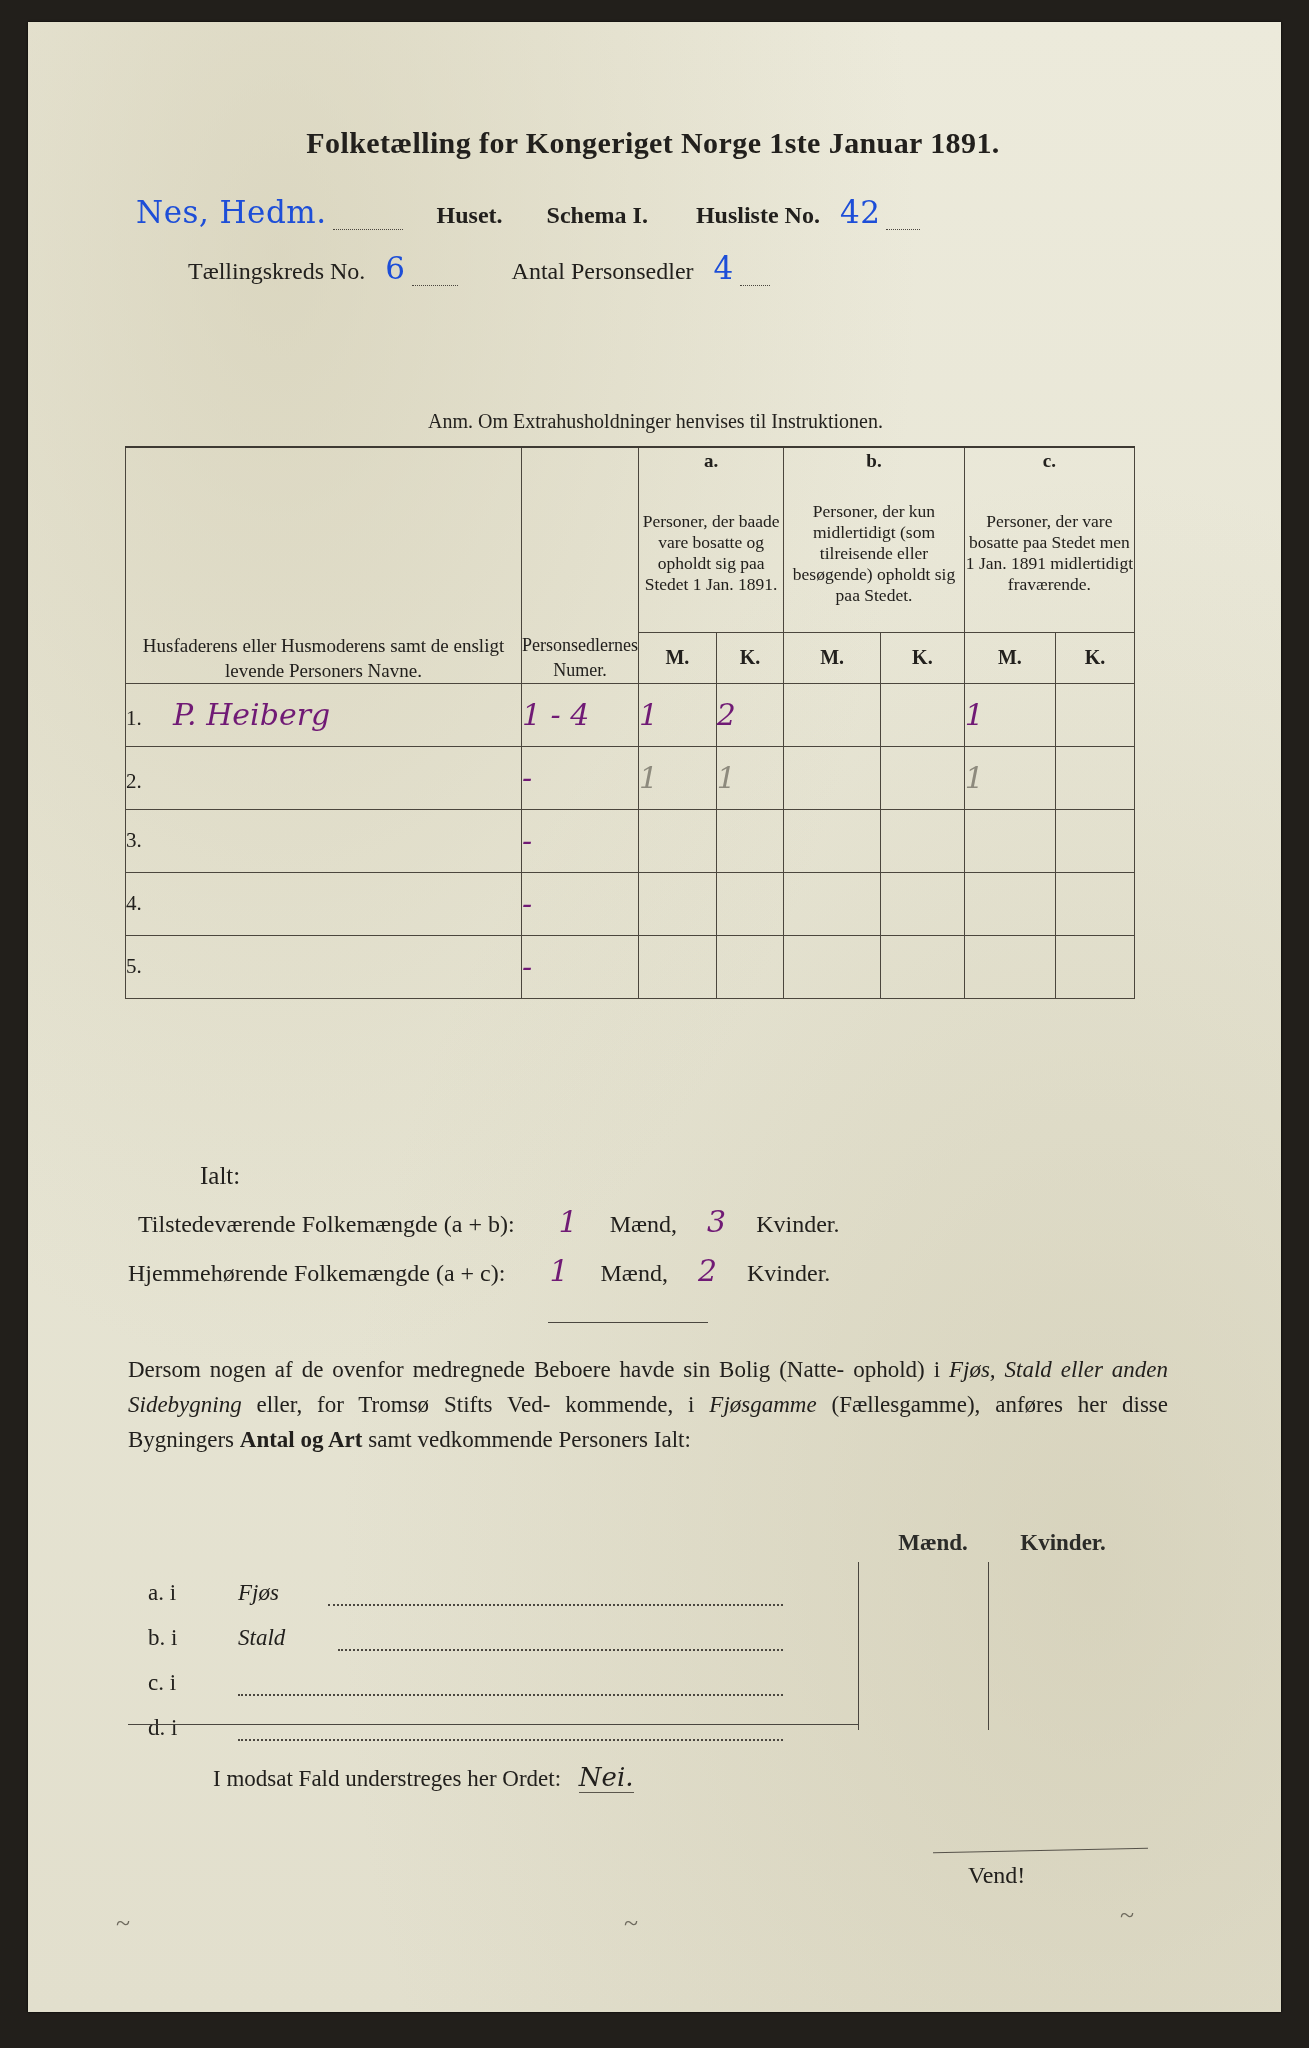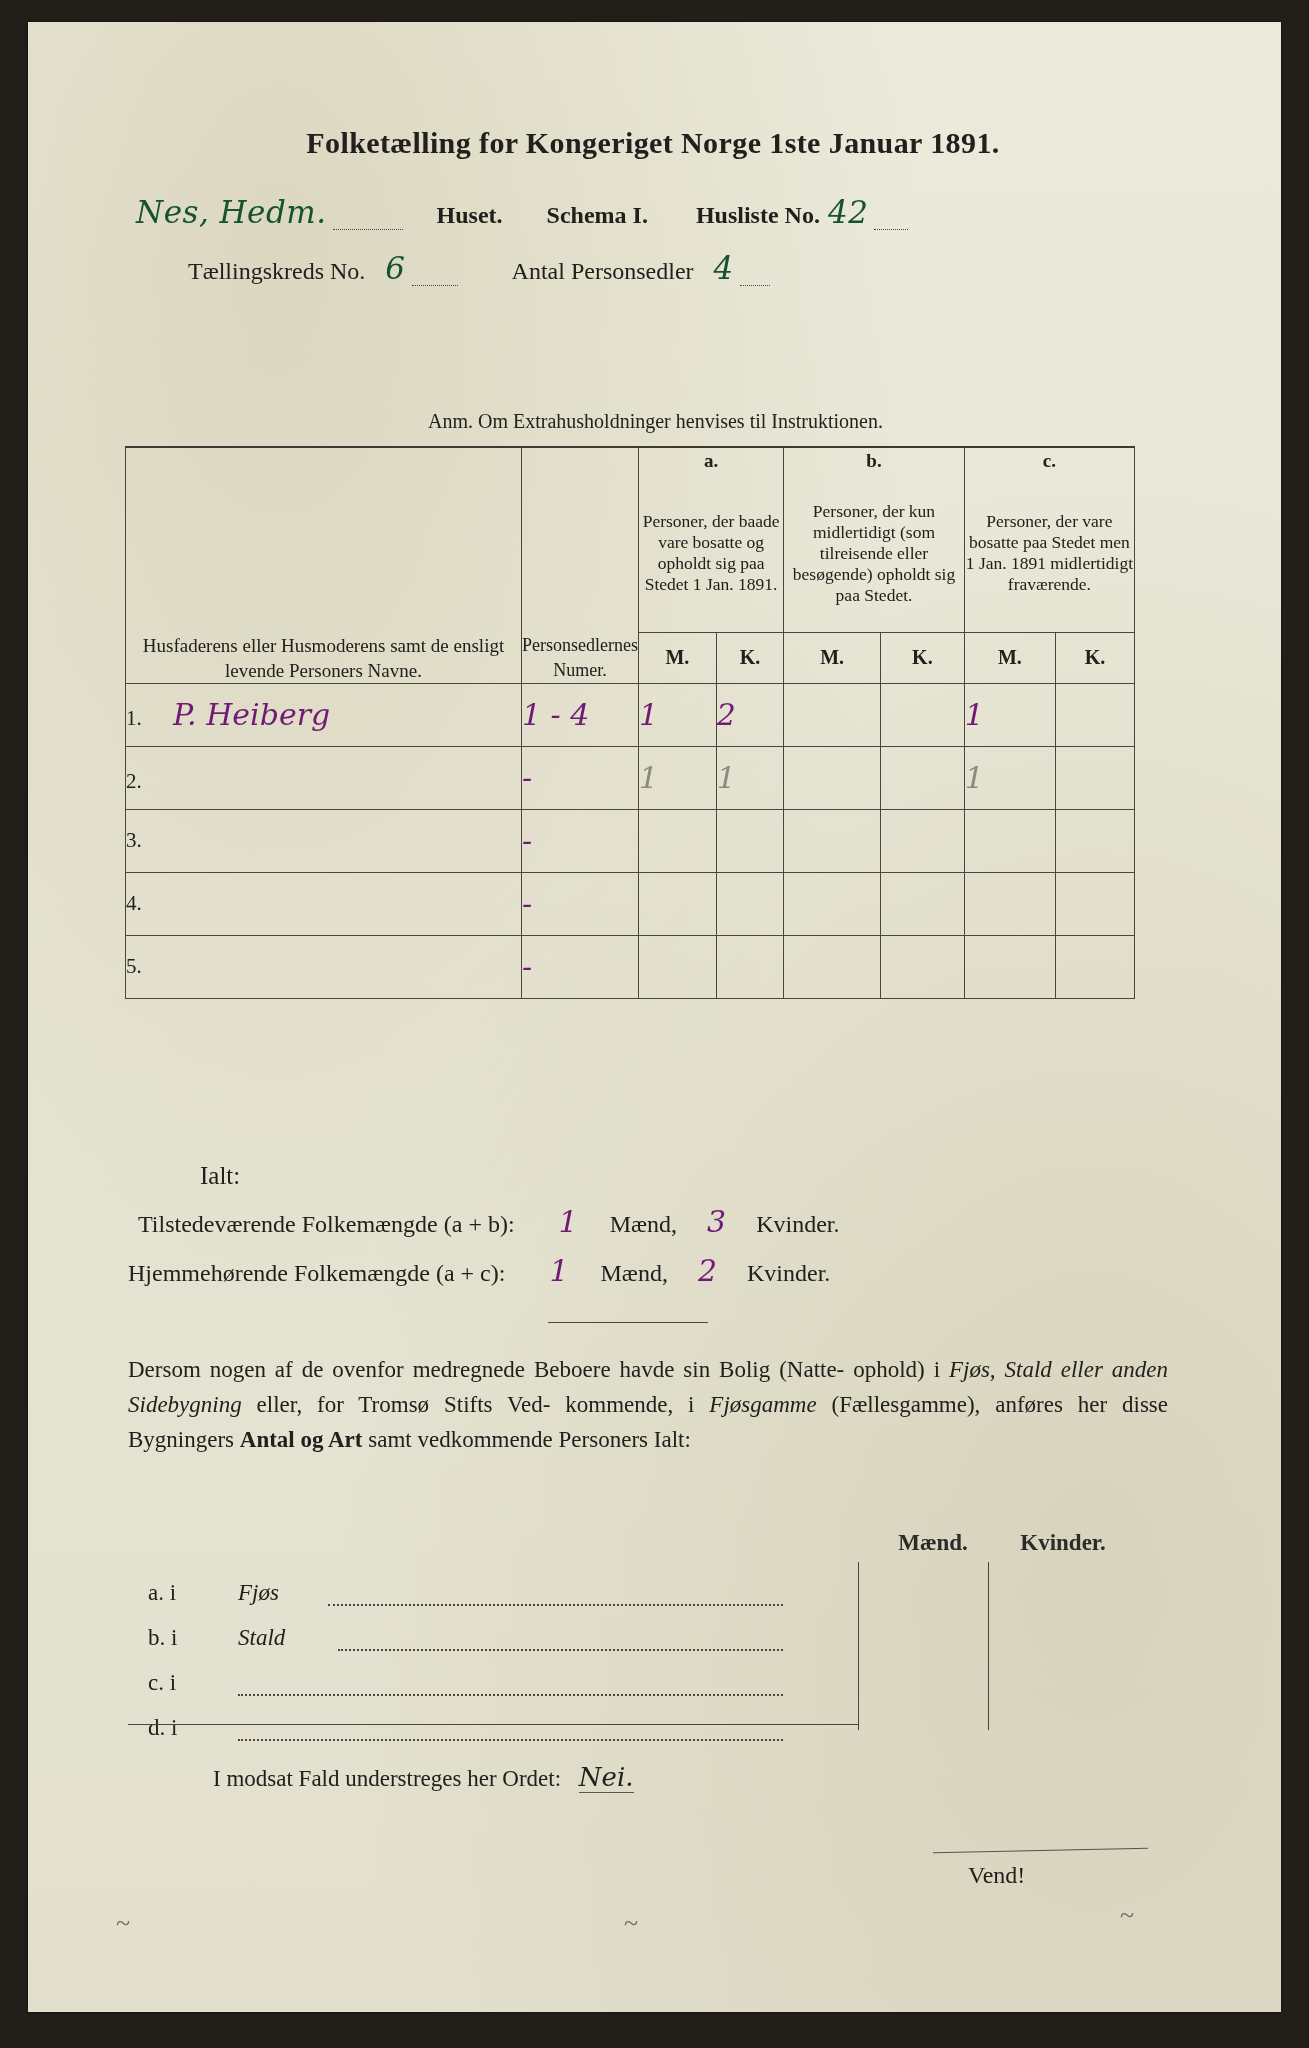--- a/index.html
+++ b/index.html
@@ -57,22 +57,21 @@
     color: #22201d;
     margin-top: 16px;
   }
   .hdr-line {
     position: absolute;
     font-size: 24px;
     color: #22201d;
   }
   .hand {
     font-family: "DejaVu Serif", serif;
-    font-style: italic;
-    color: #14532d;
+    color: #1d4ed8;
     font-size: 27px;
     letter-spacing: 0.5px;
   }
   .hand.big { font-size: 31px; }
 
   .row2 { left: 108px; top: 172px; width: 1080px; }
   .row3 { left: 160px; top: 228px; width: 1030px; }
   .dots-u {
     display: inline-block;
     border-bottom: 1px dotted #4a463f;
@@ -271,21 +270,21 @@
   <div class="content">
 
     <div class="title">Folketælling for Kongeriget Norge 1ste Januar 1891.</div>
 
     <div class="hdr-line row2">
       <span class="hand big">Nes, Hedm.</span>
       <span class="dots-u" style="width:70px"></span>
       <span style="margin-left:28px;font-weight:bold">Huset.</span>
       <span style="margin-left:38px;font-weight:bold">Schema I.</span>
       <span style="margin-left:42px;font-weight:bold">Husliste No.</span>
-      <span class="hand big" style="margin-left:2px">42</span>
+      <span class="hand big" style="margin-left:14px">42</span>
       <span class="dots-u" style="width:34px"></span>
     </div>
 
     <div class="hdr-line row3">
       <span>Tællingskreds No.</span>
       <span class="hand big" style="margin-left:14px">6</span>
       <span class="dots-u" style="width:46px"></span>
       <span style="margin-left:48px">Antal Personsedler</span>
       <span class="hand big" style="margin-left:14px">4</span>
       <span class="dots-u" style="width:30px"></span>

